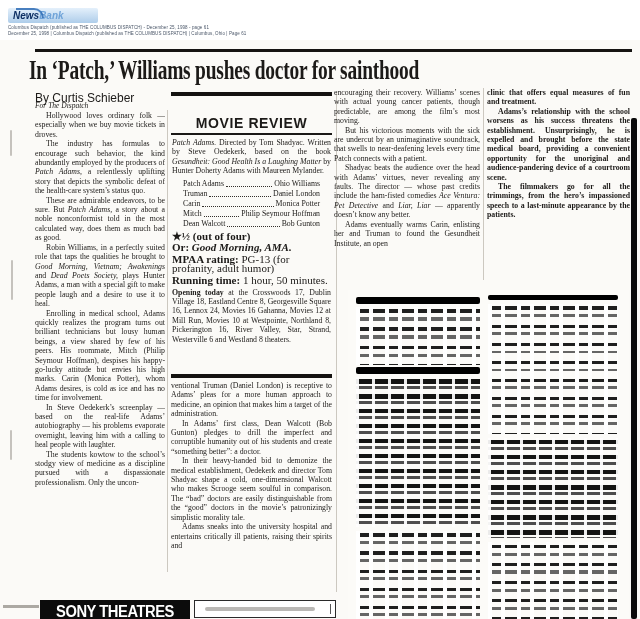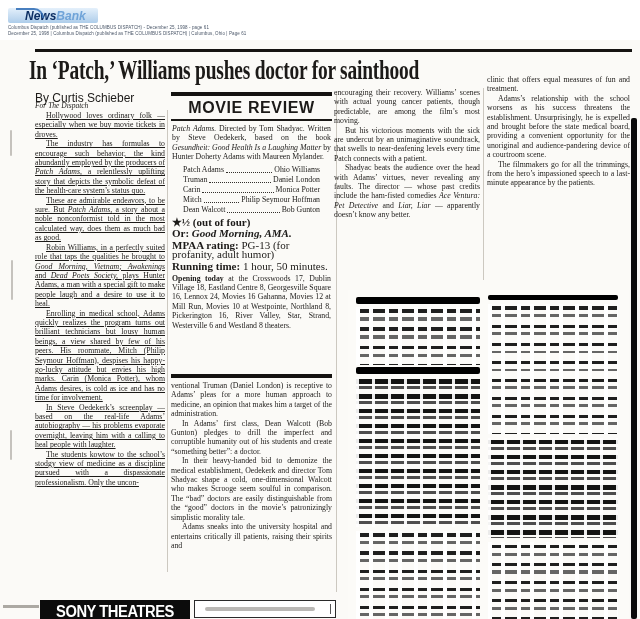--- a/index.html
+++ b/index.html
@@ -1,22 +1,22 @@
 <!DOCTYPE html>
 <html><head>
 <meta charset="utf-8">
 <style>
   html,body{margin:0;padding:0;background:#e9e9e9;}
   #stage{position:relative;width:640px;height:619px;background:#ffffff;overflow:hidden;
          font-family:"Liberation Serif",serif;color:#1c1a18;}
   
   #nb-logo{position:absolute;left:8px;top:8px;width:90px;height:15px;
            background:linear-gradient(#e4f0fb,#aecdea);border-radius:2px;
-           display:flex;align-items:center;padding-left:17px;box-sizing:border-box;
-           font-family:"Liberation Sans",sans-serif;font-style:italic;font-weight:bold;font-size:12px;}
+           display:flex;align-items:center;padding-left:5px;box-sizing:border-box;
+           font-family:"Liberation Sans",sans-serif;font-style:italic;font-weight:bold;font-size:10px;}
   #nb-logo .news{color:#0d2f63;}
   #nb-logo .bank{color:#6fa3d8;}
   #nb-arc{position:absolute;left:8px;top:0px;width:26px;height:8px;border:2px solid #2e6cb5;
           border-bottom:none;border-left:none;border-radius:0 12px 0 0;opacity:.85;}
   .meta{position:absolute;left:8px;font-family:"Liberation Sans",sans-serif;font-size:4.5px;
         color:#4a5668;letter-spacing:.1px;white-space:nowrap;}
   #meta1{top:25px;}
   #meta2{top:31px;}
   
   #scan{position:absolute;left:0;top:40px;width:640px;height:579px;background:#fbfaf7;}
@@ -27,30 +27,30 @@
   #headline{position:absolute;left:29px;top:55px;white-space:nowrap;
             font-weight:bold;font-size:27px;letter-spacing:-.3px;
             transform:scaleX(.72);transform-origin:left top;}
   #byline{position:absolute;left:35px;top:91px;font-family:"Liberation Sans",sans-serif;
           font-weight:normal;font-size:12px;}
   #byline-credit{position:absolute;left:35px;top:101px;font-style:italic;font-size:7.5px;text-align:right;}
   
   .col{position:absolute;font-size:7.8px;line-height:9.4px;text-align:justify;}
   .col p{margin:0;text-indent:11px;}
   .col p.noindent{text-indent:0;}
-  #col1{left:35px;top:111px;width:130px;height:464px;overflow:hidden;text-decoration:underline;}
+  #col1{left:35px;top:111px;width:130px;height:464px;overflow:hidden;}
   #col2{left:171px;top:381px;width:161px;height:212px;overflow:hidden;}
   #col3{left:334px;top:88px;width:146px;height:198px;overflow:hidden;}
-  #col4{left:487px;top:75px;width:143px;height:192px;overflow:hidden;}
+  #col4{left:487px;top:88px;width:143px;height:192px;overflow:hidden;font-weight:bold;}
   
   #review-box{position:absolute;left:171px;top:92px;width:161px;height:286px;overflow:hidden;}
   #review-box .bar{height:4px;background:#141210;}
   #rb-bottom{position:absolute;left:0;bottom:0;width:100%;}
-  #rb-title{font-family:"Liberation Sans",sans-serif;font-weight:bold;font-size:16px;
-            letter-spacing:.6px;text-align:center;margin:3px 0 2px;}
+  #rb-title{font-family:"Liberation Sans",sans-serif;font-weight:bold;font-size:14px;
+            letter-spacing:.6px;text-align:center;margin:19px 0 2px;}
   #rb-title-rule{height:2px;background:#1a1816;margin-bottom:3px;}
   .rb-text{font-size:7.8px;line-height:9.4px;text-align:justify;margin:0 1px 3px;}
   .cast{margin:1px 12px 3px;}
   .cast-row{display:flex;align-items:flex-end;font-size:7.8px;line-height:10px;}
   .cast-row .leader{flex:1;border-bottom:1px dotted #33302c;margin:0 2px 2px;}
   .rb-line{font-size:11px;line-height:9.6px;margin:0 1px 2px;}
   
   #ad-scan{position:absolute;left:348px;top:290px;width:281px;height:329px;background:#fcfbf8;overflow:hidden;}
   .ad-col{position:absolute;top:5px;bottom:0;filter:blur(.55px) contrast(1.15);}
   .ad-left{left:8px;width:124px;}
@@ -164,20 +164,21 @@
     <p class="noindent">ventional Truman (Daniel London) is receptive to Adams’ pleas for a more human approach to medicine, an opinion that makes him a target of the administration.</p>
     <p>In Adams’ first class, Dean Walcott (Bob Gunton) pledges to drill the imperfect and corruptible humanity out of his students and create “something better”: a doctor.</p>
     <p>In their heavy-handed bid to demonize the medical establishment, Oedekerk and director Tom Shadyac shape a cold, one-dimensional Walcott who makes Scrooge seem soulful in comparison. The “bad” doctors are easily distinguishable from the “good” doctors in the movie’s patronizingly simplistic morality tale.</p>
     <p>Adams sneaks into the university hospital and entertains critically ill patients, raising their spirits and</p>
   </div>
 
   <div id="col3" class="col">
     <p class="noindent">encouraging their recovery. Williams’ scenes with actual young cancer patients, though predictable, are among the film’s most moving.</p>
     <p>But his victorious moments with the sick are undercut by an unimaginative soundtrack, that swells to near-deafening levels every time Patch connects with a patient.</p>
     <p>Shadyac beats the audience over the head with Adams’ virtues, never revealing any faults. The director — whose past credits include the ham-fisted comedies <i>Ace Ventura: Pet Detective</i> and <i>Liar, Liar</i> — apparently doesn’t know any better.</p>
+    <p>Adams eventually warms Carin, enlisting her and Truman to found the Gesundheit Institute, an open</p>
   </div>
 
   <div id="col4" class="col">
     <p class="noindent">clinic that offers equal measures of fun and treatment.</p>
     <p>Adams’s relationship with the school worsens as his success threatens the establishment. Unsurprisingly, he is expelled and brought before the state medical board, providing a convenient opportunity for the unoriginal and audience-pandering device of a courtroom scene.</p>
     <p>The filmmakers go for all the trimmings, from the hero’s impassioned speech to a last-minute appearance by the patients.</p>
   </div>
 
   <div id="ad-scan">
 

